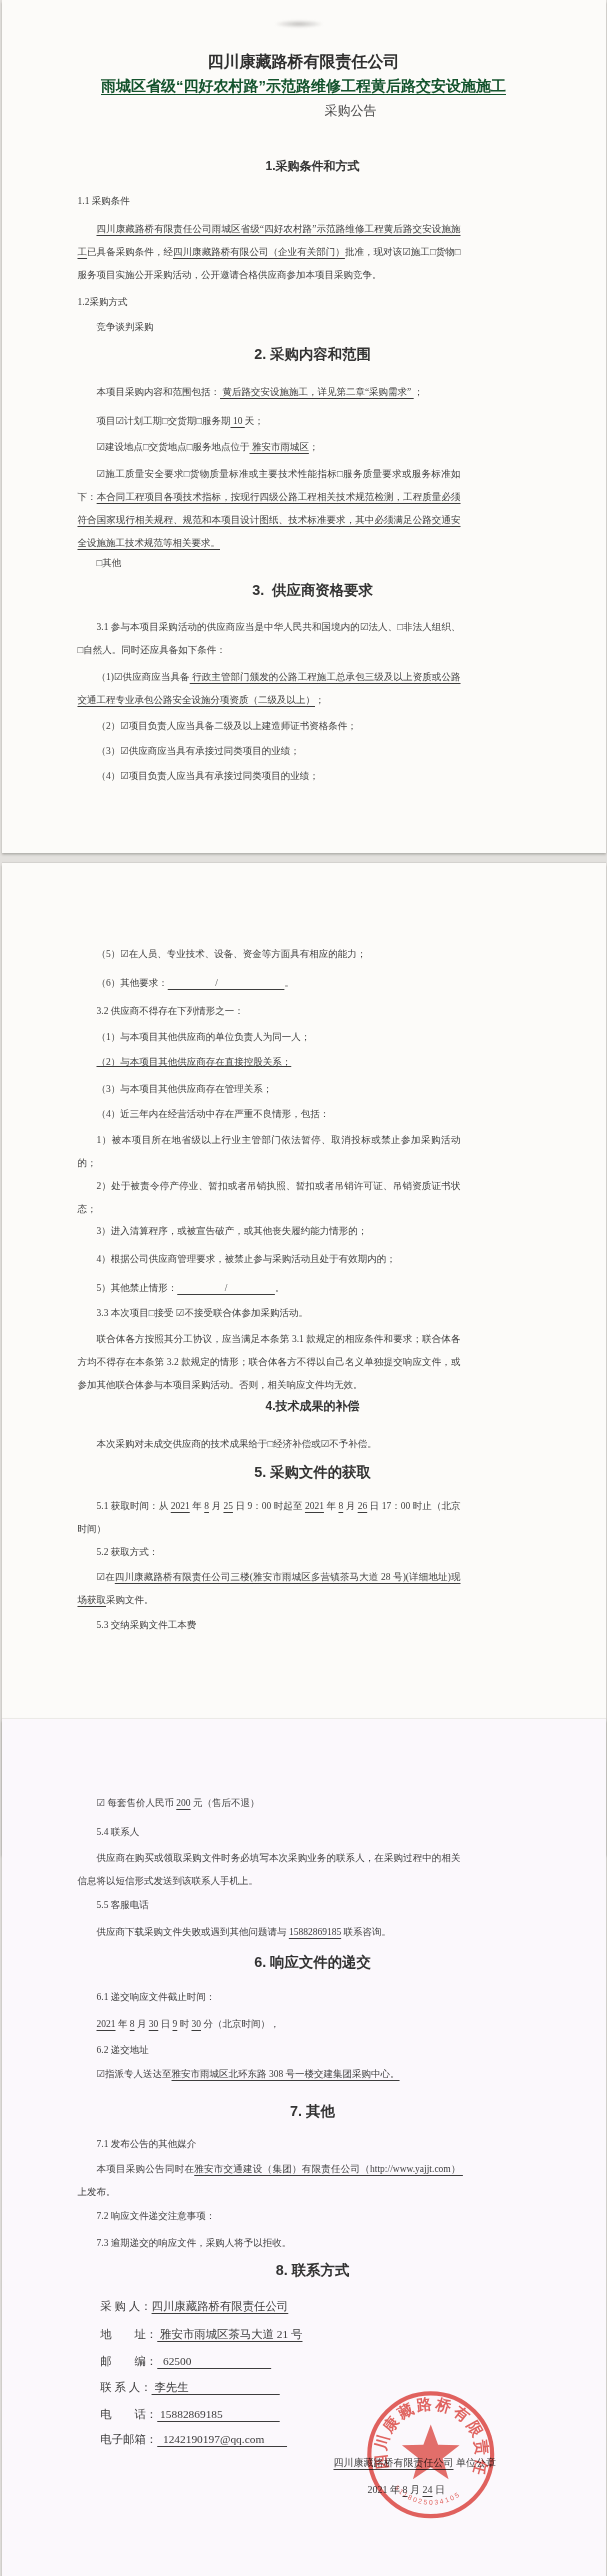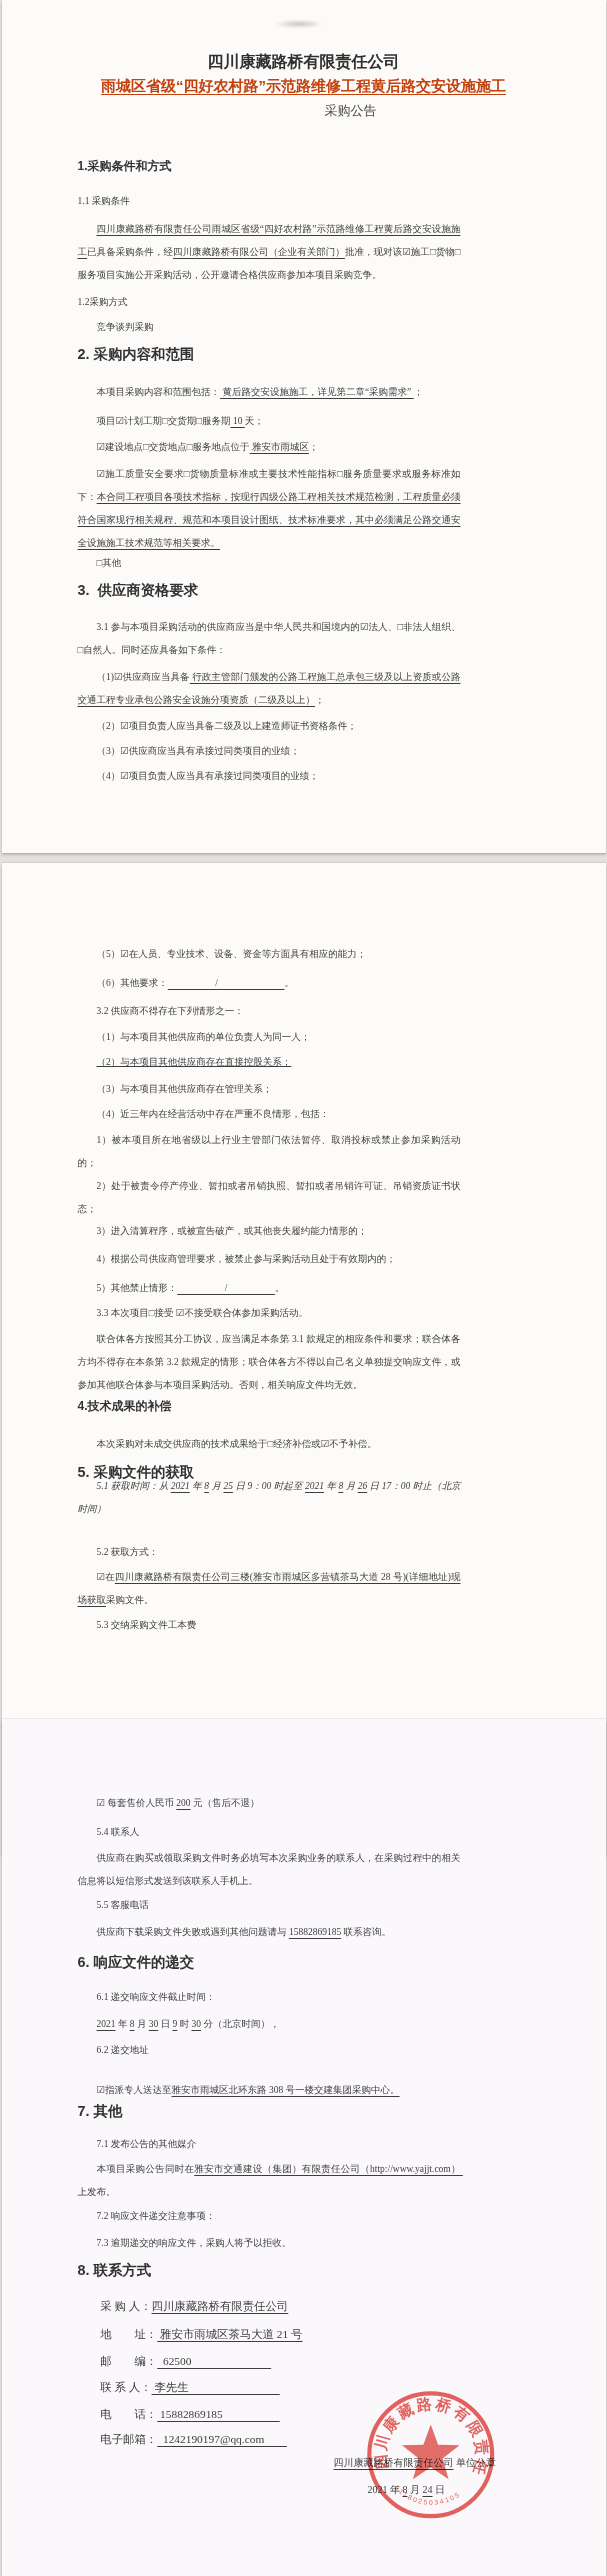--- a/index.html
+++ b/index.html
@@ -17,30 +17,30 @@
   .page.p3{background:#fbf8fc;}
   .blk{
     position:absolute;left:76px;width:383px;
     font-size:9.5px;line-height:23px;color:#3d3d3d;
     text-align:justify;text-indent:2em;white-space:pre-wrap;
   }
   .blk .u{text-decoration:underline;text-underline-offset:3px;text-decoration-thickness:0.8px;}
   .h2{text-indent:0;}
   .h1,.h1s{
     font-family:"Liberation Sans","DejaVu Sans",sans-serif;
-    font-weight:bold;color:#333;text-indent:0;text-align:left;width:470px;
+    font-weight:bold;color:#333;text-indent:0;text-align:center;width:470px;
   }
   .h1{font-size:14.4px;}
   .h1s{font-size:12px;}
   .title,.subtitle,.doctype{
     left:0;width:100%;text-align:center;text-indent:0;
     font-family:"Liberation Sans","DejaVu Sans",sans-serif;
   }
   .title{font-size:16px;font-weight:bold;color:#2f2f2f;}
-  .subtitle{font-size:15px;font-weight:bold;color:#c2410c;}
+  .subtitle{font-size:15px;font-weight:bold;color:#14532d;}
   .doctype{font-size:13px;color:#4a4a4a;}
   .contact{font-size:11.4px;line-height:23px;}
   .small{font-size:10px;line-height:15px;width:auto;white-space:nowrap;text-indent:0;}
   .artifact{
     position:absolute;left:272px;top:20px;width:50px;height:8.3px;
     background:radial-gradient(ellipse at center,rgba(120,118,115,.45),rgba(120,118,115,0) 70%);
     filter:blur(0.8px);
   }
   .seal{
     position:absolute;left:361px;top:666px;width:137px;height:141px;
@@ -85,21 +85,21 @@
     <div class="blk body" style="top: 266px;"><span>1）被本项目所在地省级以上行业主管部门依法暂停、取消投标或禁止参加采购活动的；</span></div>
     <div class="blk body" style="top: 312px;"><span>2）处于被责令停产停业、暂扣或者吊销执照、暂扣或者吊销许可证、吊销资质证书状态；</span></div>
     <div class="blk body" style="top: 357px;"><span>3）进入清算程序，或被宣告破产，或其他丧失履约能力情形的；</span></div>
     <div class="blk body" style="top: 385px;"><span>4）根据公司供应商管理要求，被禁止参与采购活动且处于有效期内的；</span></div>
     <div class="blk body" style="top: 414px;"><span>5）其他禁止情形：</span><span class="u">　　　　　/　　　　　</span><span>。</span></div>
     <div class="blk body" style="top: 439px;"><span>3.3 本次项目□接受 ☑不接受联合体参加采购活动。</span></div>
     <div class="blk body" style="top: 465px;"><span>联合体各方按照其分工协议，应当满足本条第 3.1 款规定的相应条件和要求；联合体各方均不得存在本条第 3.2 款规定的情形；联合体各方不得以自己名义单独提交响应文件，或参加其他联合体参与本项目采购活动。否则，相关响应文件均无效。</span></div>
     <div class="blk h1s" style="top: 532px;"><span>4.技术成果的补偿</span></div>
     <div class="blk body" style="top: 570px;"><span>本次采购对未成交供应商的技术成果给于□经济补偿或☑不予补偿。</span></div>
     <div class="blk h1" style="top: 598px;"><span>5. 采购文件的获取</span></div>
-    <div class="blk body" style="top: 612px; font-style: italic;"><span>5.1 获取时间：从 </span><span class="u">2021</span><span> 年 </span><span class="u">8</span><span> 月 </span><span class="u">25</span><span> 日 9：00 时起至 </span><span class="u">2021</span><span> 年 </span><span class="u">8</span><span> 月 </span><span class="u">26</span><span> 日 17：00 时止（北京时间）</span></div>
+    <div class="blk body" style="top: 632px;"><span>5.1 获取时间：从 </span><span class="u">2021</span><span> 年 </span><span class="u">8</span><span> 月 </span><span class="u">25</span><span> 日 9：00 时起至 </span><span class="u">2021</span><span> 年 </span><span class="u">8</span><span> 月 </span><span class="u">26</span><span> 日 17：00 时止（北京时间）</span></div>
     <div class="blk body" style="top: 678px;"><span>5.2 获取方式：</span></div>
     <div class="blk body" style="top: 703px;"><span>☑在</span><span class="u">四川康藏路桥有限责任公司三楼(雅安市雨城区多营镇茶马大道 28 号)(详细地址)现场获取</span><span>采购文件。</span></div>
     <div class="blk body" style="top: 751px;"><span>5.3 交纳采购文件工本费</span></div>
   </section>
 
 <section class="page p3" style="top: 1719px; height: 857px;">
   <svg class="seal" viewBox="0 0 180 186">
     <circle cx="89" cy="92" r="81" fill="none" stroke="#dd3f38" stroke-width="5.5" opacity="0.92"></circle>
     <polygon points="89,51 79.3,77.7 51,78.6 73.3,96.1 65.5,123.4 89,107.5 112.5,123.4 104.7,96.1 127,78.6 98.7,77.7" fill="#dd3f38" opacity="0.85" transform="translate(0,1)"></polygon>
     <defs>
@@ -115,21 +115,21 @@
   </svg>
 <div class="blk body" style="top: 73px;"><span>☑ 每套售价人民币 </span><span class="u">200</span><span> 元（售后不退）</span></div>
     <div class="blk body" style="top: 102px;"><span>5.4 联系人</span></div>
     <div class="blk body" style="top: 128px;"><span>供应商在购买或领取采购文件时务必填写本次采购业务的联系人，在采购过程中的相关信息将以短信形式发送到该联系人手机上。</span></div>
     <div class="blk body" style="top: 175px;"><span>5.5 客服电话</span></div>
     <div class="blk body" style="top: 202px;"><span>供应商下载采购文件失败或遇到其他问题请与 </span><span class="u">15882869185</span><span> 联系咨询。</span></div>
     <div class="blk h1" style="top: 232px;"><span>6. 响应文件的递交</span></div>
     <div class="blk body" style="top: 267px;"><span>6.1 递交响应文件截止时间：</span></div>
     <div class="blk body" style="top: 294px;"><span class="u">2021</span><span> 年 </span><span class="u">8</span><span> 月 </span><span class="u">30</span><span> 日 </span><span class="u">9</span><span> 时 </span><span class="u">30</span><span> 分（北京时间），</span></div>
     <div class="blk body" style="top: 320px;"><span>6.2 递交地址</span></div>
-    <div class="blk body" style="top: 344px; margin-top: 16px;"><span>☑指派专人送达至</span><span class="u">雅安市雨城区北环东路 308 号一楼交建集团采购中心。</span></div>
+    <div class="blk body" style="top: 344px;"><span>☑指派专人送达至</span><span class="u">雅安市雨城区北环东路 308 号一楼交建集团采购中心。</span></div>
     <div class="blk h1" style="top: 381px;"><span>7. 其他</span></div>
     <div class="blk body" style="top: 414px;"><span>7.1 发布公告的其他媒介</span></div>
     <div class="blk body" style="top: 439px;"><span>本项目采购公告同时在</span><span class="u">雅安市交通建设（集团）有限责任公司（http://www.yajjt.com） </span><span>上发布。</span></div>
     <div class="blk body" style="top: 486px;"><span>7.2 响应文件递交注意事项：</span></div>
     <div class="blk body" style="top: 513px;"><span>7.3 逾期递交的响应文件，采购人将予以拒收。</span></div>
     <div class="blk h1" style="top: 540px;"><span>8. 联系方式</span></div>
     <div class="blk body contact" style="top: 576px;"><span>采 购 人：</span><span class="u">四川康藏路桥有限责任公司</span></div>
     <div class="blk body contact" style="top: 604px;"><span>地　　址：</span><span class="u"> 雅安市雨城区茶马大道 21 号</span></div>
     <div class="blk body contact" style="top: 631px;"><span>邮　　编：</span><span class="u">  62500　　　　　　　</span></div>
     <div class="blk body contact" style="top: 657px;"><span>联 系 人：</span><span class="u"> 李先生　　　　　　　　</span></div>

